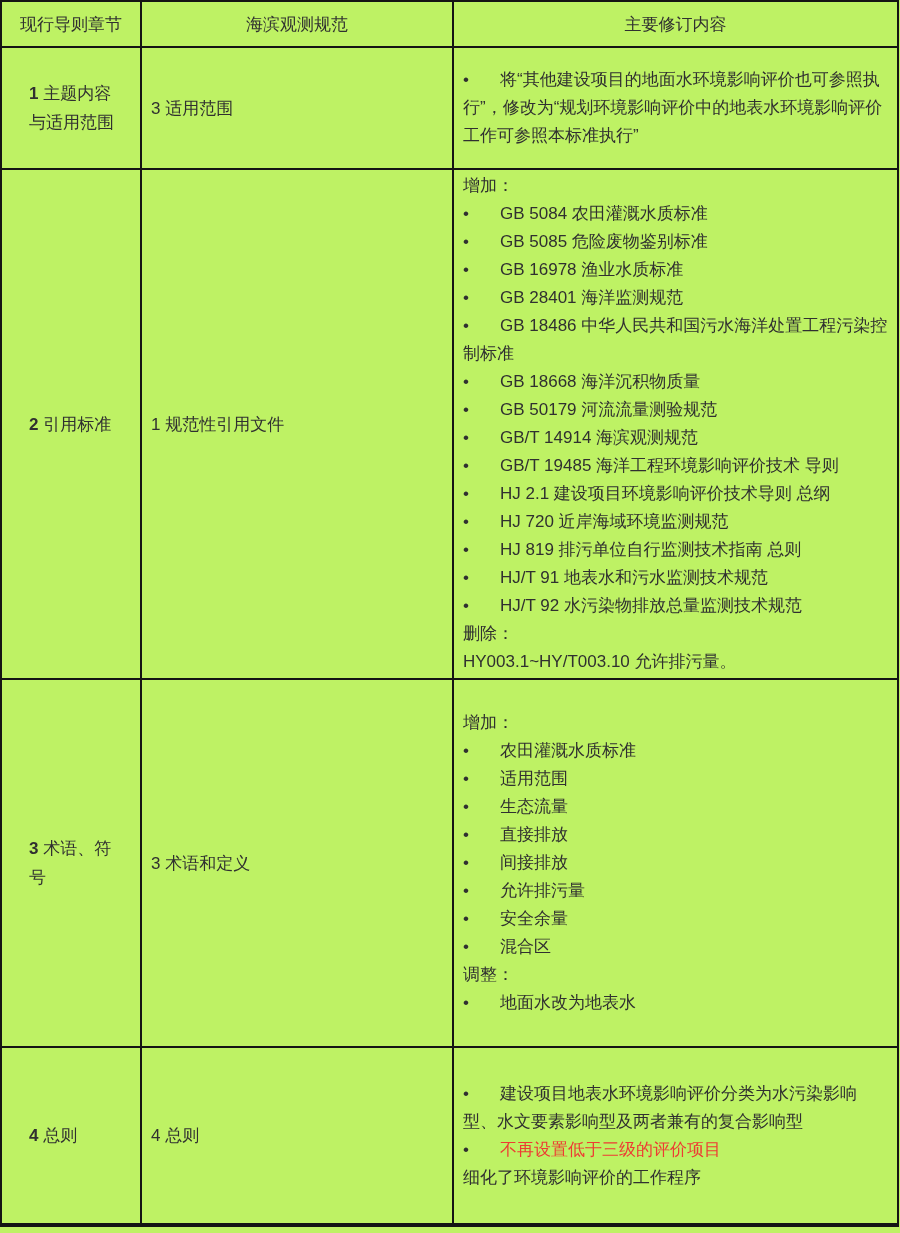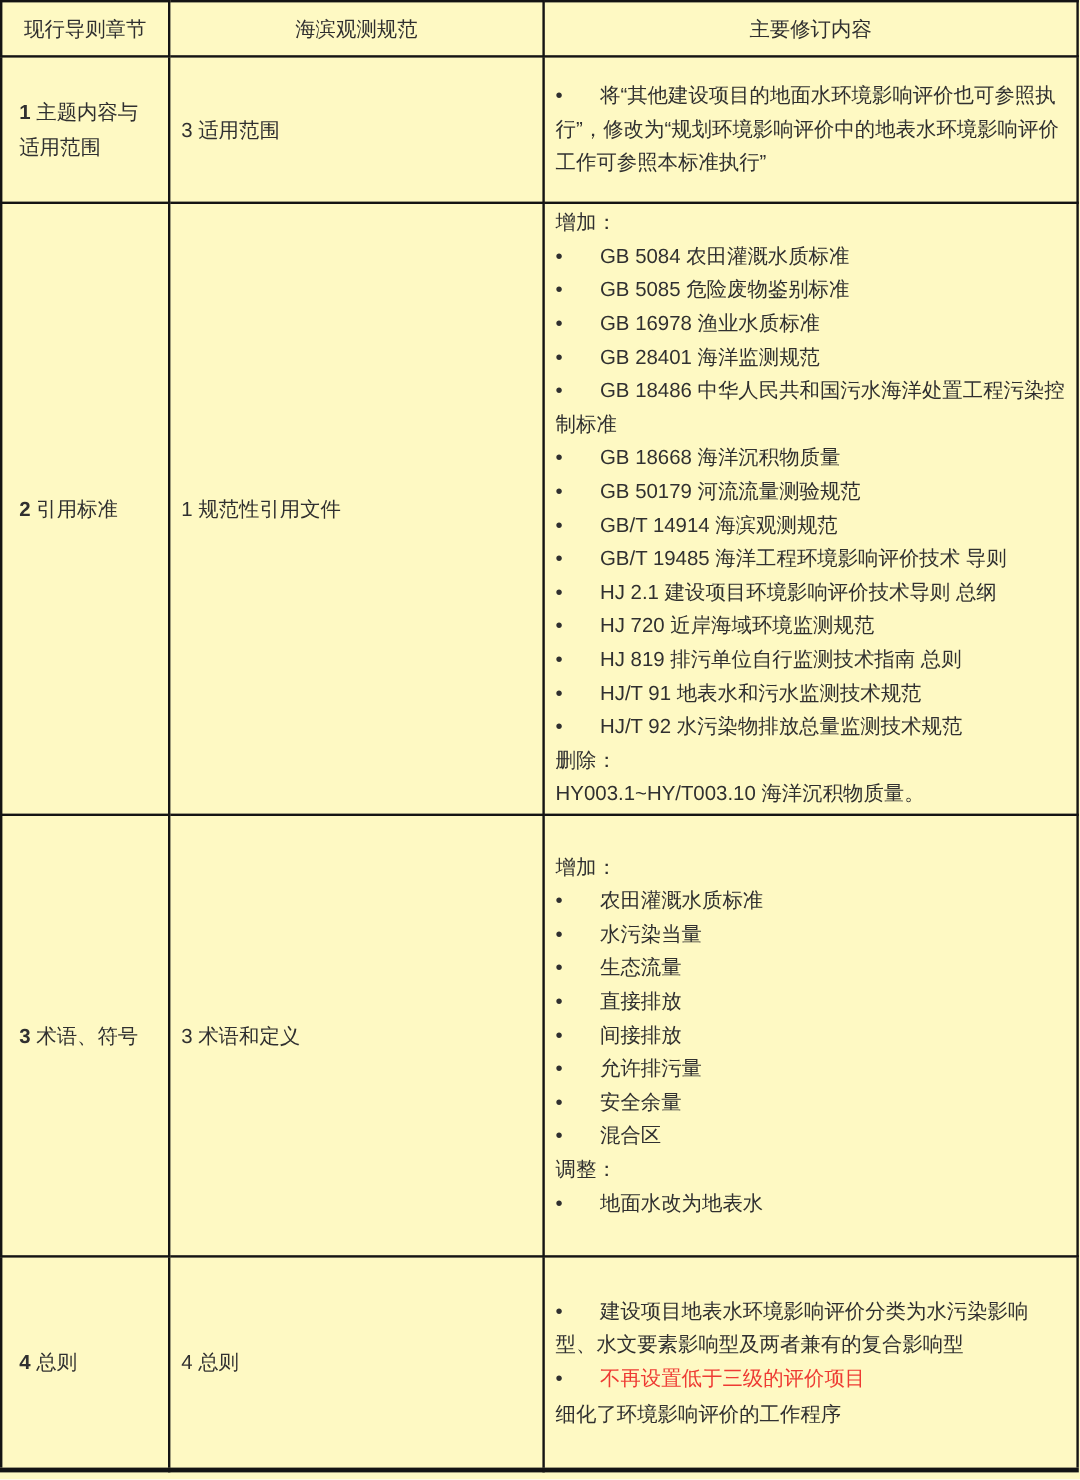--- a/index.html
+++ b/index.html
@@ -5,21 +5,21 @@
   html, body {
     margin: 0;
     padding: 0;
     background: #ffffff;
     font-family: "Liberation Sans", "DejaVu Sans", sans-serif;
     color: #303030;
   }
   .sheet {
     width: 900px;
     height: 1233px;
-    background: #fef9c3;
+    background: #bef264;
     overflow: hidden;
     box-sizing: border-box;
   }
   table.rev-table {
     border-collapse: collapse;
     table-layout: fixed;
     width: 899px;
     border: 2px solid #141414;
     border-bottom: 4px solid #141414;
   }
@@ -34,21 +34,21 @@
   }
   th {
     height: 46px;
     font-weight: normal;
     font-size: 17px;
     text-align: center;
     padding: 0 2px;
   }
   td { font-size: 17px; }
   td.cell-current {
-    padding: 0 14px 0 14px;
+    padding: 0 14px 0 27px;
     line-height: 29px;
   }
   td.cell-current .chap-num { font-weight: bold; }
   td.cell-revised {
     padding: 0 8px 0 9px;
     line-height: 29px;
   }
   td.cell-content {
     padding: 2px 8px 2px 9px;
     line-height: 28px;
@@ -56,21 +56,21 @@
   tbody tr.row-1 { height: 122px; }
   tbody tr.row-2 { height: 502px; }
   tbody tr.row-3 { height: 368px; }
   tbody tr.row-4 { height: 178px; }
   .line { text-align: left; }
   .bullet-marker {
     display: inline-block;
     width: 37px;
     color: #303030;
   }
-  .red-text { color: #ee3b33; font-family: Liberation Mono, monospace; }
+  .red-text { color: #ee3b33; }
 </style>
 </head>
 <body>
 
 <div class="sheet">
   <table class="rev-table">
     <colgroup>
       <col class="c1">
         <col class="c2">
         <col class="c3">
@@ -103,30 +103,30 @@
             <div class="line"><span class="bullet-marker">•</span><span>GB 18668 海洋沉积物质量</span></div>
             <div class="line"><span class="bullet-marker">•</span><span>GB 50179 河流流量测验规范</span></div>
             <div class="line"><span class="bullet-marker">•</span><span>GB/T 14914 海滨观测规范</span></div>
             <div class="line"><span class="bullet-marker">•</span><span>GB/T 19485 海洋工程环境影响评价技术 导则</span></div>
             <div class="line"><span class="bullet-marker">•</span><span>HJ 2.1 建设项目环境影响评价技术导则 总纲</span></div>
             <div class="line"><span class="bullet-marker">•</span><span>HJ 720 近岸海域环境监测规范</span></div>
             <div class="line"><span class="bullet-marker">•</span><span>HJ 819 排污单位自行监测技术指南 总则</span></div>
             <div class="line"><span class="bullet-marker">•</span><span>HJ/T 91 地表水和污水监测技术规范</span></div>
             <div class="line"><span class="bullet-marker">•</span><span>HJ/T 92 水污染物排放总量监测技术规范</span></div>
             <div class="line">删除：</div>
-            <div class="line">HY003.1~HY/T003.10 海洋沉积物质量。</div>
+            <div class="line">HY003.1~HY/T003.10 允许排污量。</div>
           </td>
         </tr>
         <tr class="row-3">
           <td class="cell-current"><span class="chap-num">3</span><span> 术语、符号</span></td>
           <td class="cell-revised">3 术语和定义</td>
           <td class="cell-content">
             <div class="line">增加：</div>
             <div class="line"><span class="bullet-marker">•</span><span>农田灌溉水质标准</span></div>
-            <div class="line"><span class="bullet-marker">•</span><span>水污染当量</span></div>
+            <div class="line"><span class="bullet-marker">•</span><span>适用范围</span></div>
             <div class="line"><span class="bullet-marker">•</span><span>生态流量</span></div>
             <div class="line"><span class="bullet-marker">•</span><span>直接排放</span></div>
             <div class="line"><span class="bullet-marker">•</span><span>间接排放</span></div>
             <div class="line"><span class="bullet-marker">•</span><span>允许排污量</span></div>
             <div class="line"><span class="bullet-marker">•</span><span>安全余量</span></div>
             <div class="line"><span class="bullet-marker">•</span><span>混合区</span></div>
             <div class="line">调整：</div>
             <div class="line"><span class="bullet-marker">•</span><span>地面水改为地表水</span></div>
           </td>
         </tr>

